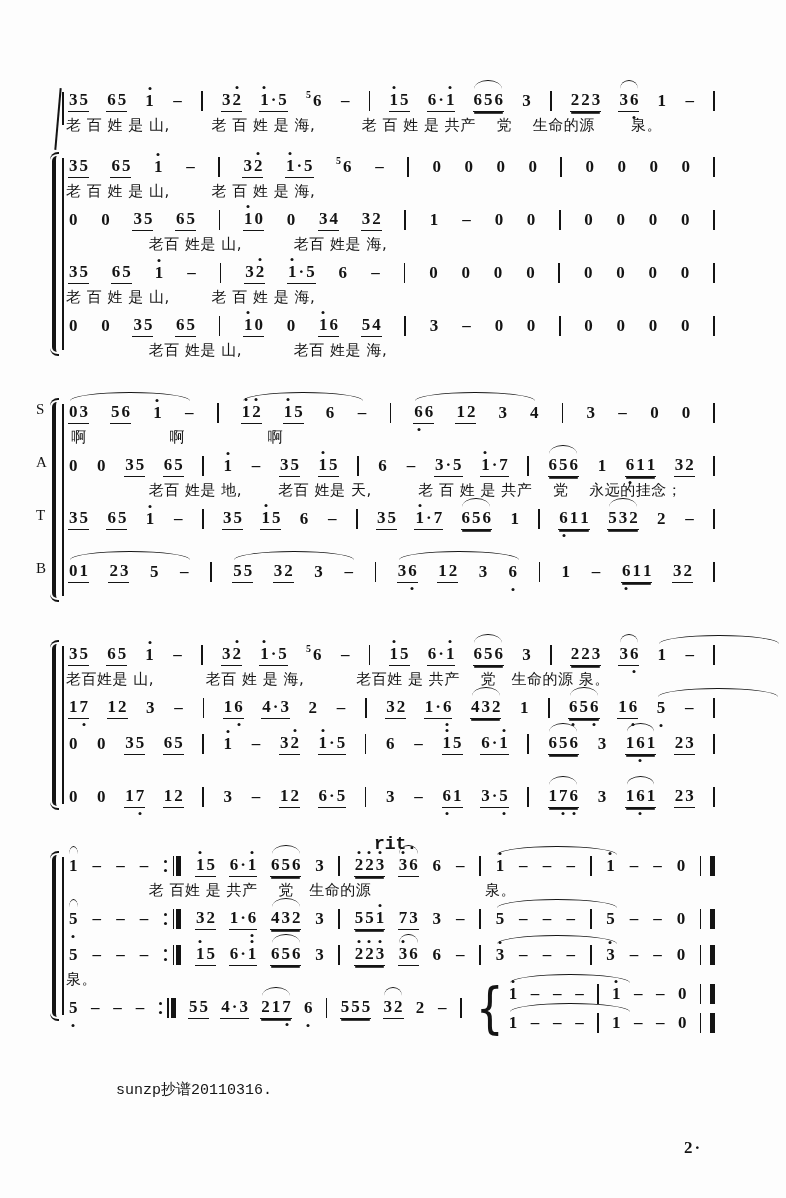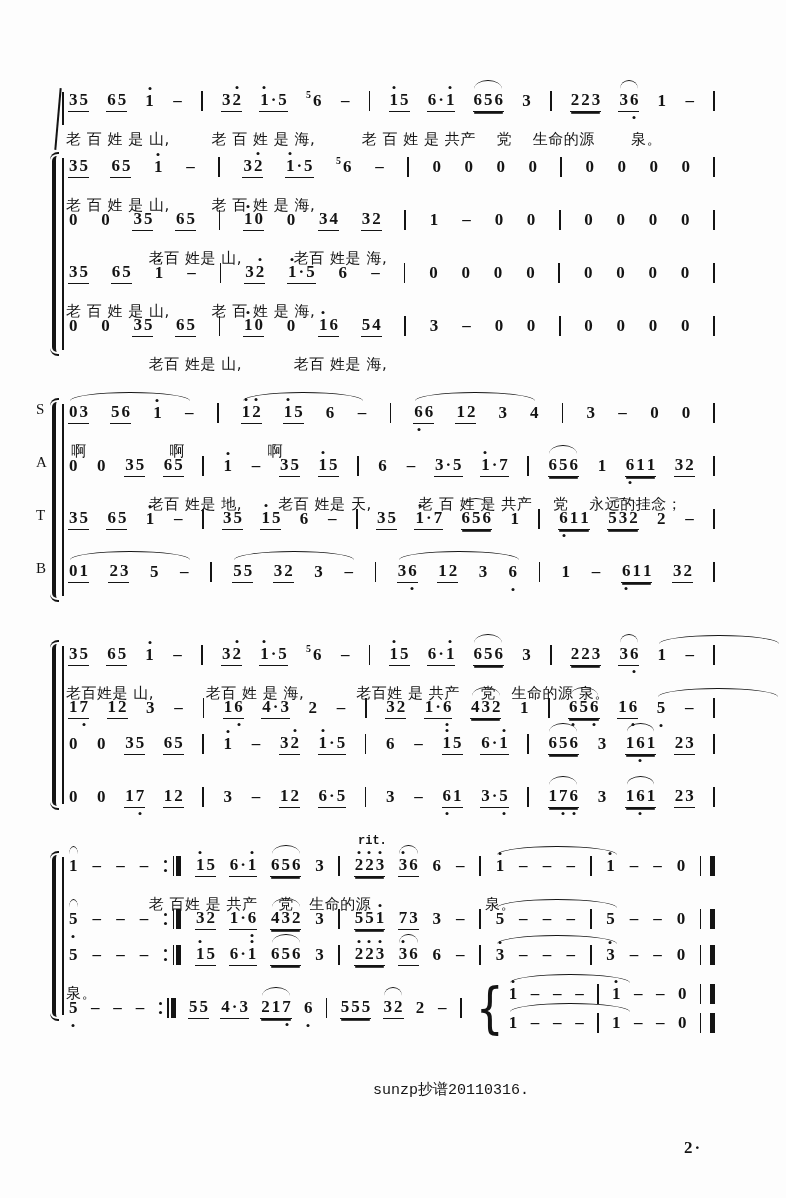--- a/index.html
+++ b/index.html
@@ -34,32 +34,32 @@
   .tie::before,.tiew::before{content:'';position:absolute;left:6%;right:6%;top:-10px;height:8px;
        border-top:1.6px solid #141414;border-radius:50% 50% 0 0 / 100% 100% 0 0;}
   .tiew::before{left:2px;right:auto;width:120px;}
   .dash{font-weight:bold;width:15px;text-align:center;letter-spacing:0;}
   .bar{width:1.6px;height:20px;background:#141414;margin:0 3px;}
   .bar.final{width:9px;background:transparent;border-left:1.8px solid #141414;border-right:5px solid #141414;}
   .bar.repeat{position:relative;width:13px;background:transparent;border-right:5px solid #141414;}
   .bar.repeat::before{content:'';position:absolute;right:2px;top:0;bottom:0;width:1.6px;background:#141414;}
   .bar.repeat::after{content:'';position:absolute;left:1px;top:4px;width:3px;height:3px;border-radius:50%;
                      background:#141414;box-shadow:0 9px 0 #141414;}
-  .lyrics{font-size:15px;margin-top:16px;white-space:pre;
+  .lyrics{font-size:15px;margin-top:2px;white-space:pre;
           font-family:"DejaVu Sans","Liberation Sans",sans-serif;letter-spacing:.5px;}
-  .tempo{position:absolute;top:-19px;left:292px;font-family:"Liberation Mono",monospace;
-         font-size:12px;font-weight:bold;}
+  .tempo{position:absolute;top:-19px;left:308px;font-family:"Liberation Mono",monospace;
+         font-size:18px;font-weight:bold;}
   .divisi{display:inline-flex;align-items:center;margin-left:4px;}
   .dbrace{font-size:44px;font-weight:normal;font-family:"DejaVu Sans",sans-serif;
           transform:scaleY(1.25);margin-right:2px;line-height:1;}
   .dcol{display:flex;flex-direction:column;gap:9px;}
   .drow{display:flex;align-items:center;justify-content:space-between;width:212px;
         font-size:17px;font-weight:bold;}
   .footer{position:absolute;top:1080px;left:0;width:786px;box-sizing:border-box;padding-left:116px;
-          text-align:center;font-family:"Liberation Mono",monospace;font-size:15px;}
+          font-family:"Liberation Mono",monospace;font-size:15px;}
   .pagenum{position:absolute;top:1138px;left:684px;font-size:17px;font-weight:bold;
            font-family:"Liberation Serif",serif;letter-spacing:2px;}
 </style>
 </head>
 <body>
 
 <div id="score">
     <div class="system" style="top: 88px;">
       <div class="sysbar"></div>
       <div class="thinline"></div>

